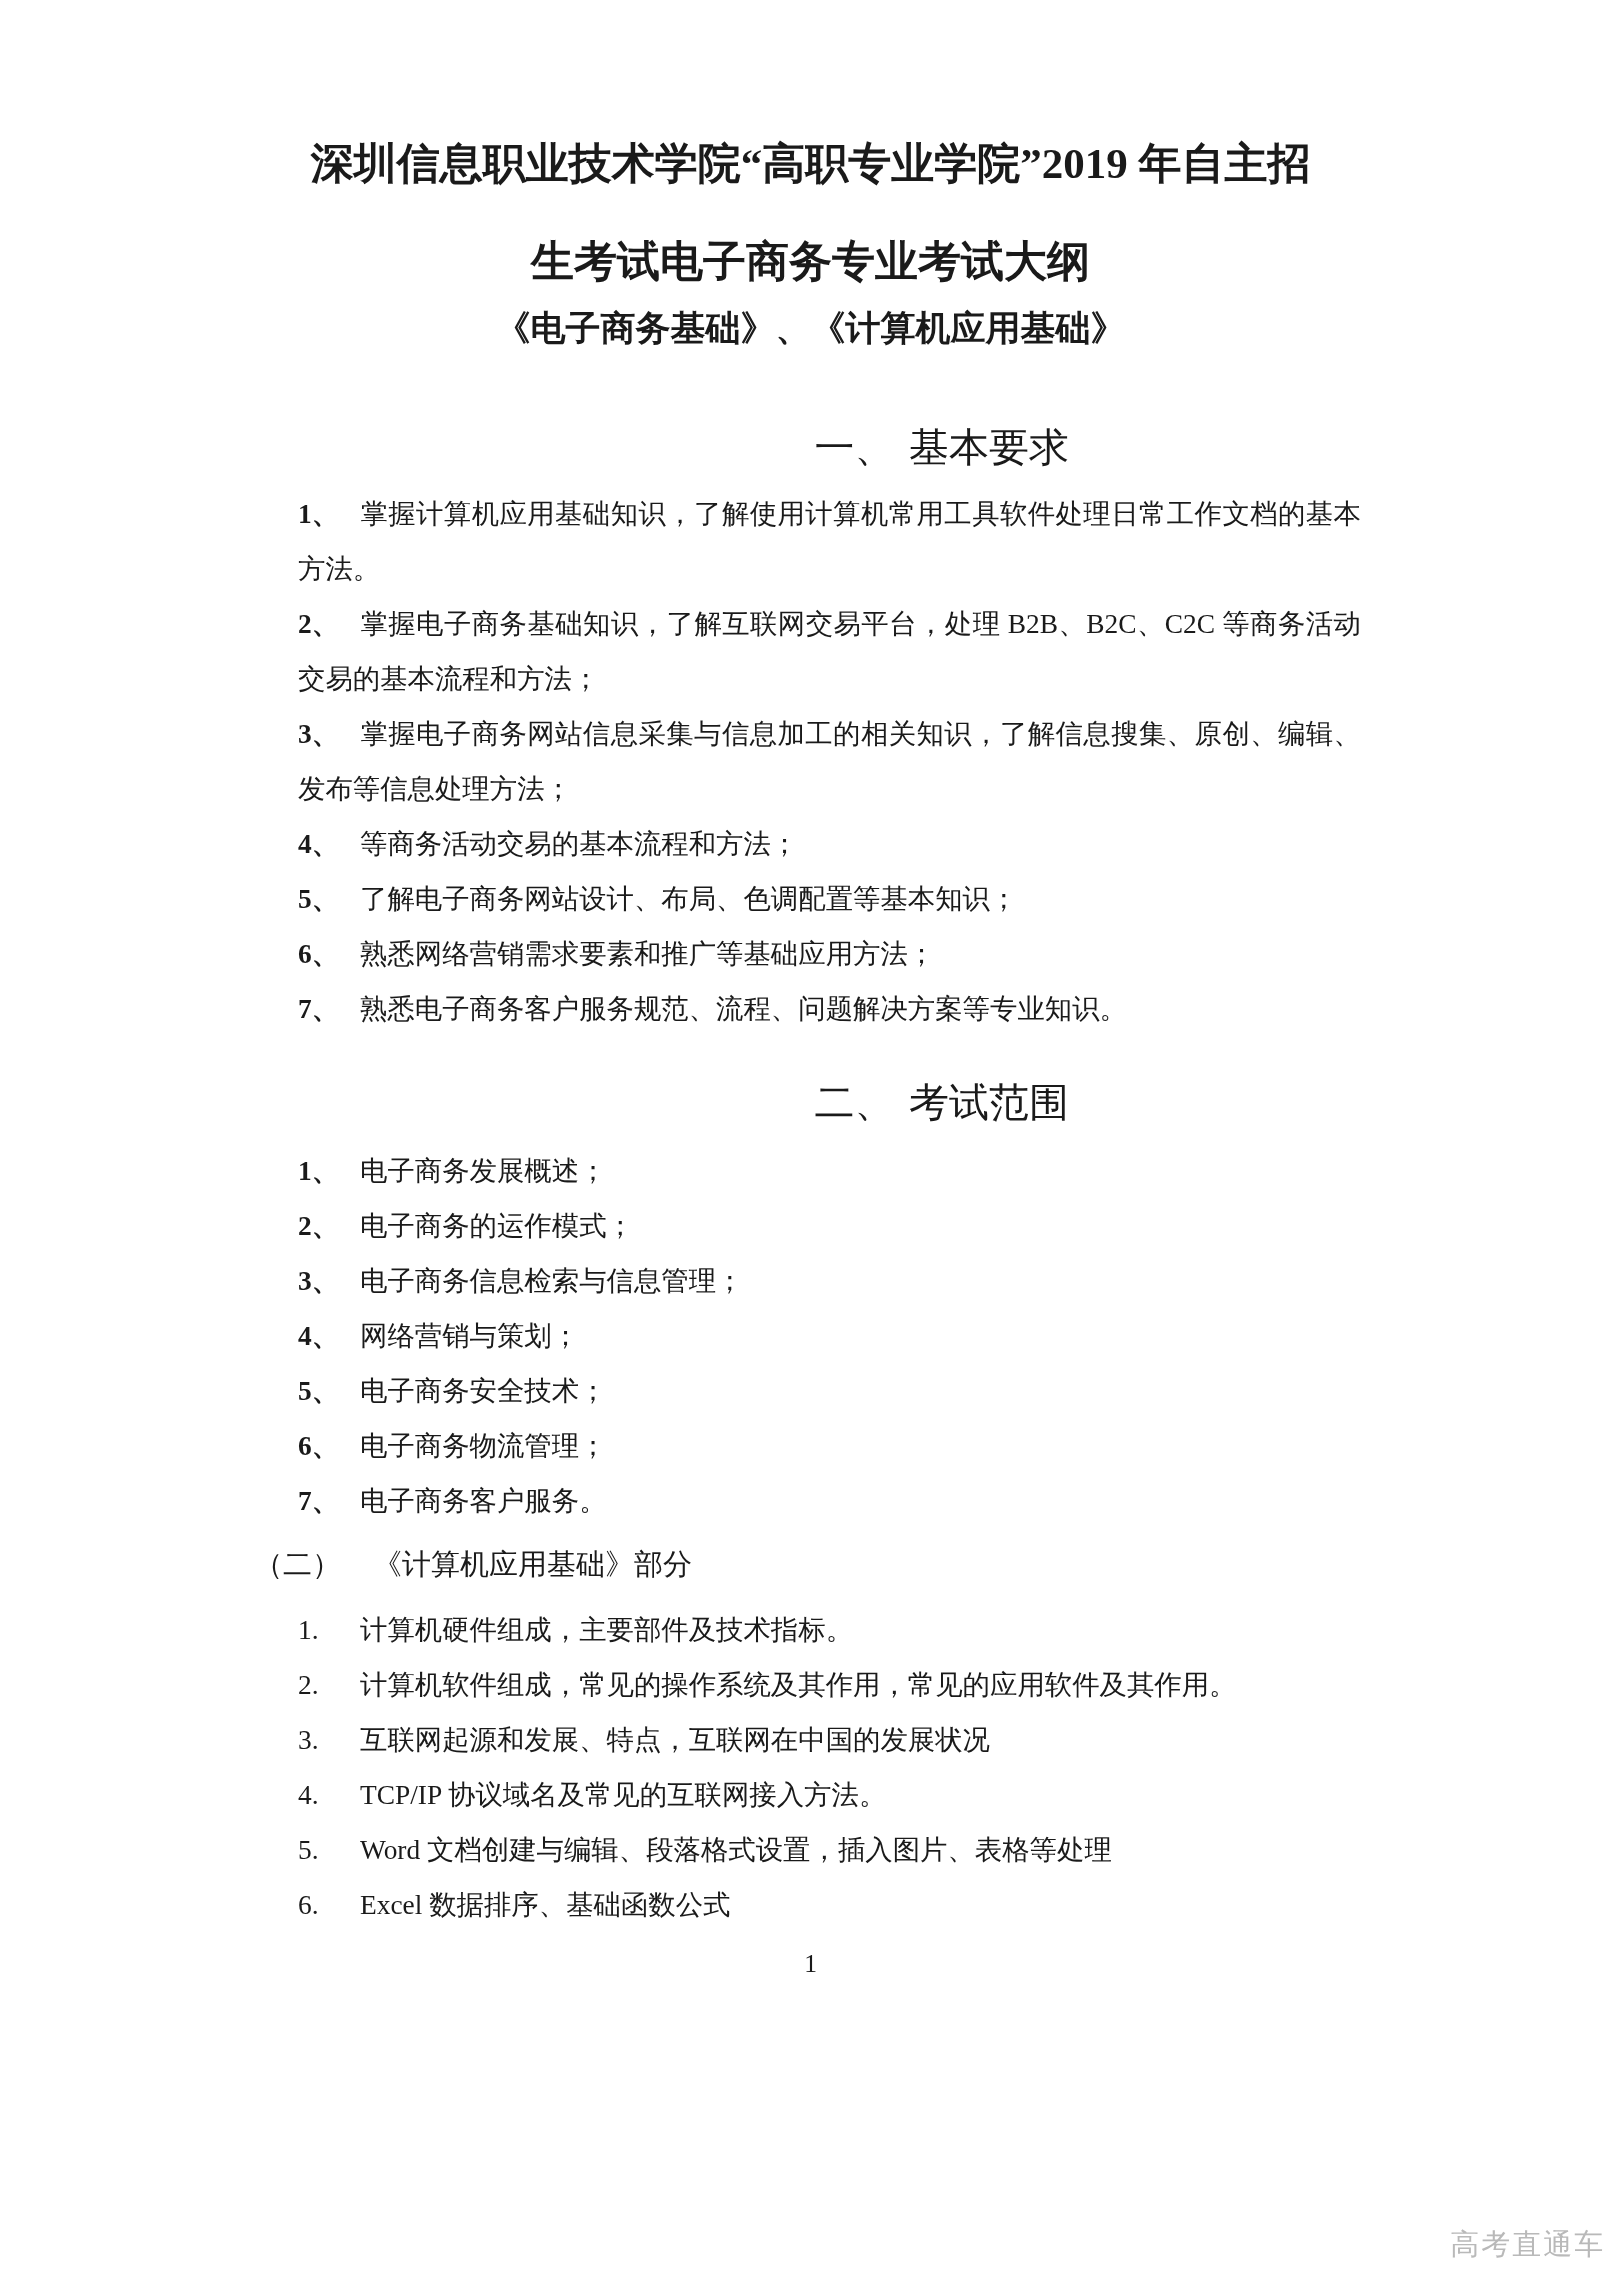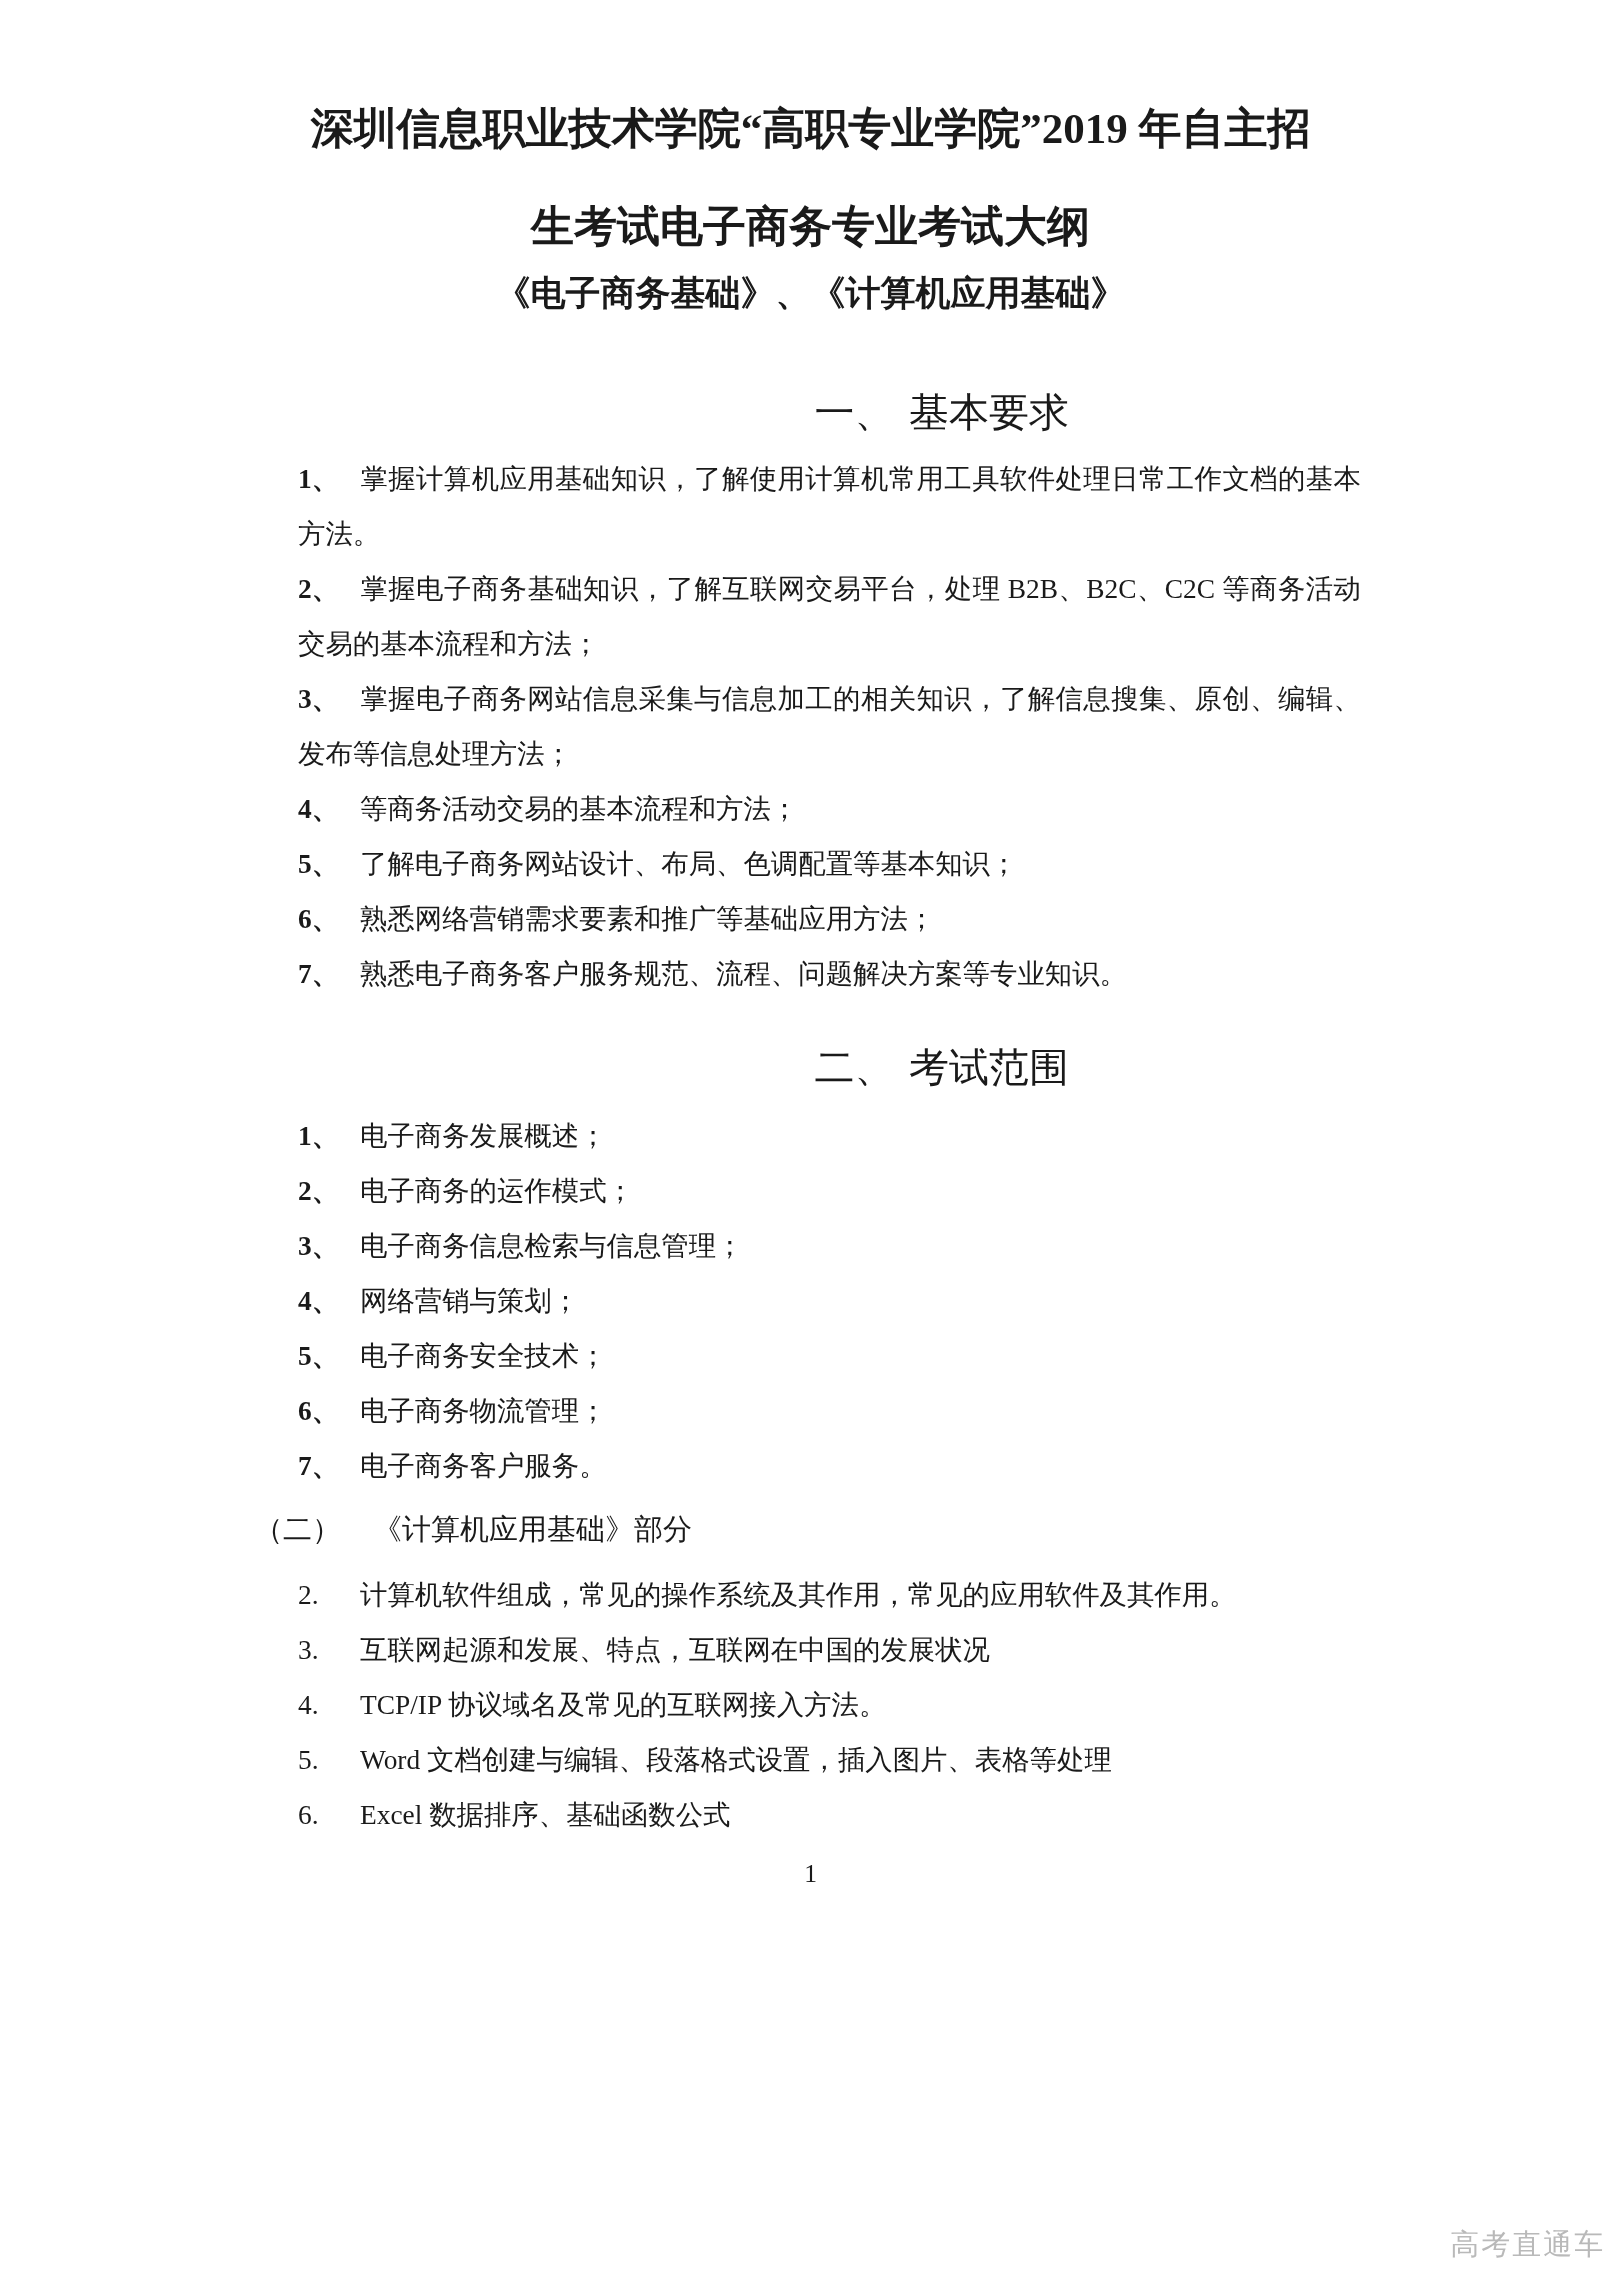--- a/index.html
+++ b/index.html
@@ -5,21 +5,21 @@
   html, body { margin: 0; padding: 0; background: #ffffff; }
   .page {
     position: relative;
     width: 1621px;
     height: 2293px;
     background: #ffffff;
     color: #1a1a1a;
     font-family: "Liberation Serif", "DejaVu Serif", serif;
     overflow: hidden;
   }
-  .content { padding-top: 80px; }
+  .content { padding-top: 80px; margin-top: 35px; }
   .title { text-align: center; font-size: 43px; font-weight: bold; }
   .title div { line-height: 98px; }
   .subtitle {
     text-align: center; font-size: 35px; font-weight: bold;
     line-height: 69px; margin-top: -16.7px;
   }
   .sec { margin-left: 248px; font-size: 40px; font-weight: normal; line-height: 39px; text-align: center; }
   .sec-1 { margin-top: 65px; }
   .sec-2 { margin-top: 46px; }
   .sec-num { display: inline-block; width: 109px; }
@@ -86,20 +86,21 @@
       <p class="item"><span class="num bold">3、</span><span>电子商务信息检索与信息管理；</span></p>
       <p class="item"><span class="num bold">4、</span><span>网络营销与策划；</span></p>
       <p class="item"><span class="num bold">5、</span><span>电子商务安全技术；</span></p>
       <p class="item"><span class="num bold">6、</span><span>电子商务物流管理；</span></p>
       <p class="item"><span class="num bold">7、</span><span>电子商务客户服务。</span></p>
     </div>
 
     <div class="part part-2"><span class="part-label">（二）</span><span>《计算机应用基础》部分</span></div>
 
     <div class="item-list list-p2">
+      <p class="item"><span class="num">1.</span><span>计算机硬件组成，主要部件及技术指标。</span></p>
       <p class="item"><span class="num">2.</span><span>计算机软件组成，常见的操作系统及其作用，常见的应用软件及其作用。</span></p>
       <p class="item"><span class="num">3.</span><span>互联网起源和发展、特点，互联网在中国的发展状况</span></p>
       <p class="item"><span class="num">4.</span><span>TCP/IP 协议域名及常见的互联网接入方法。</span></p>
       <p class="item"><span class="num">5.</span><span>Word 文档创建与编辑、段落格式设置，插入图片、表格等处理</span></p>
       <p class="item"><span class="num">6.</span><span>Excel 数据排序、基础函数公式</span></p>
     </div>
 
     <div class="pageno">1</div>
   </div>
 

